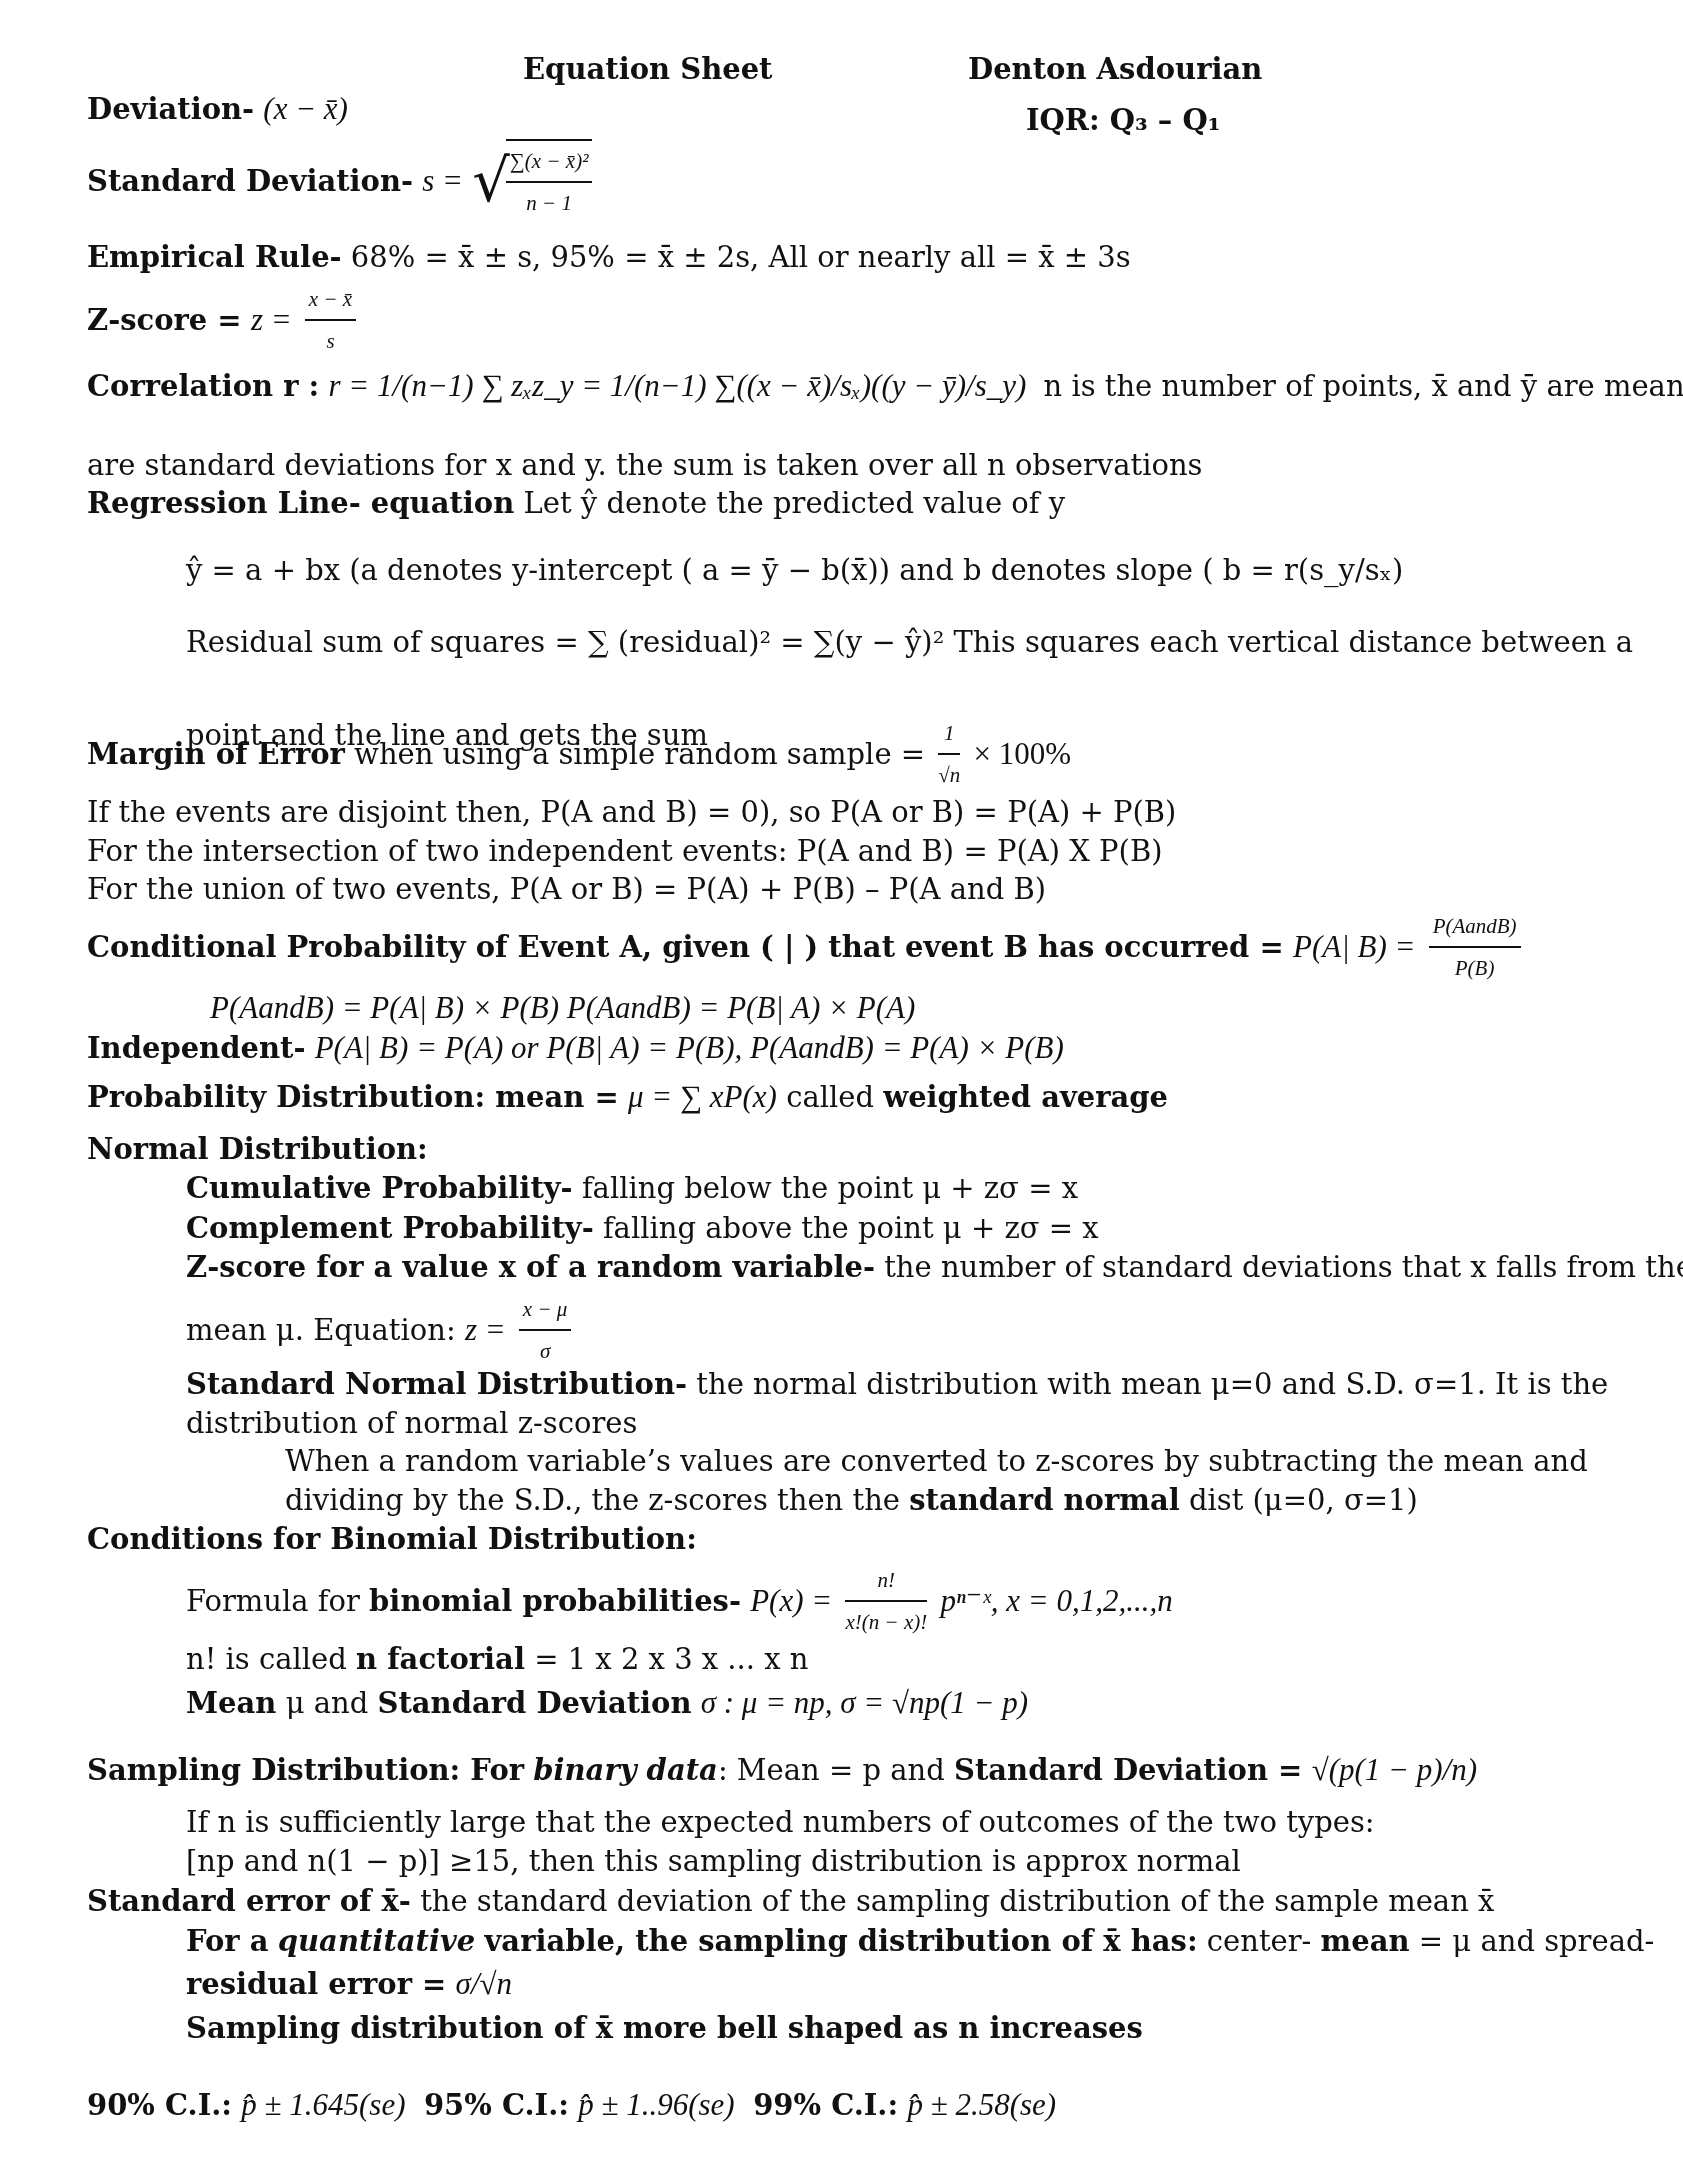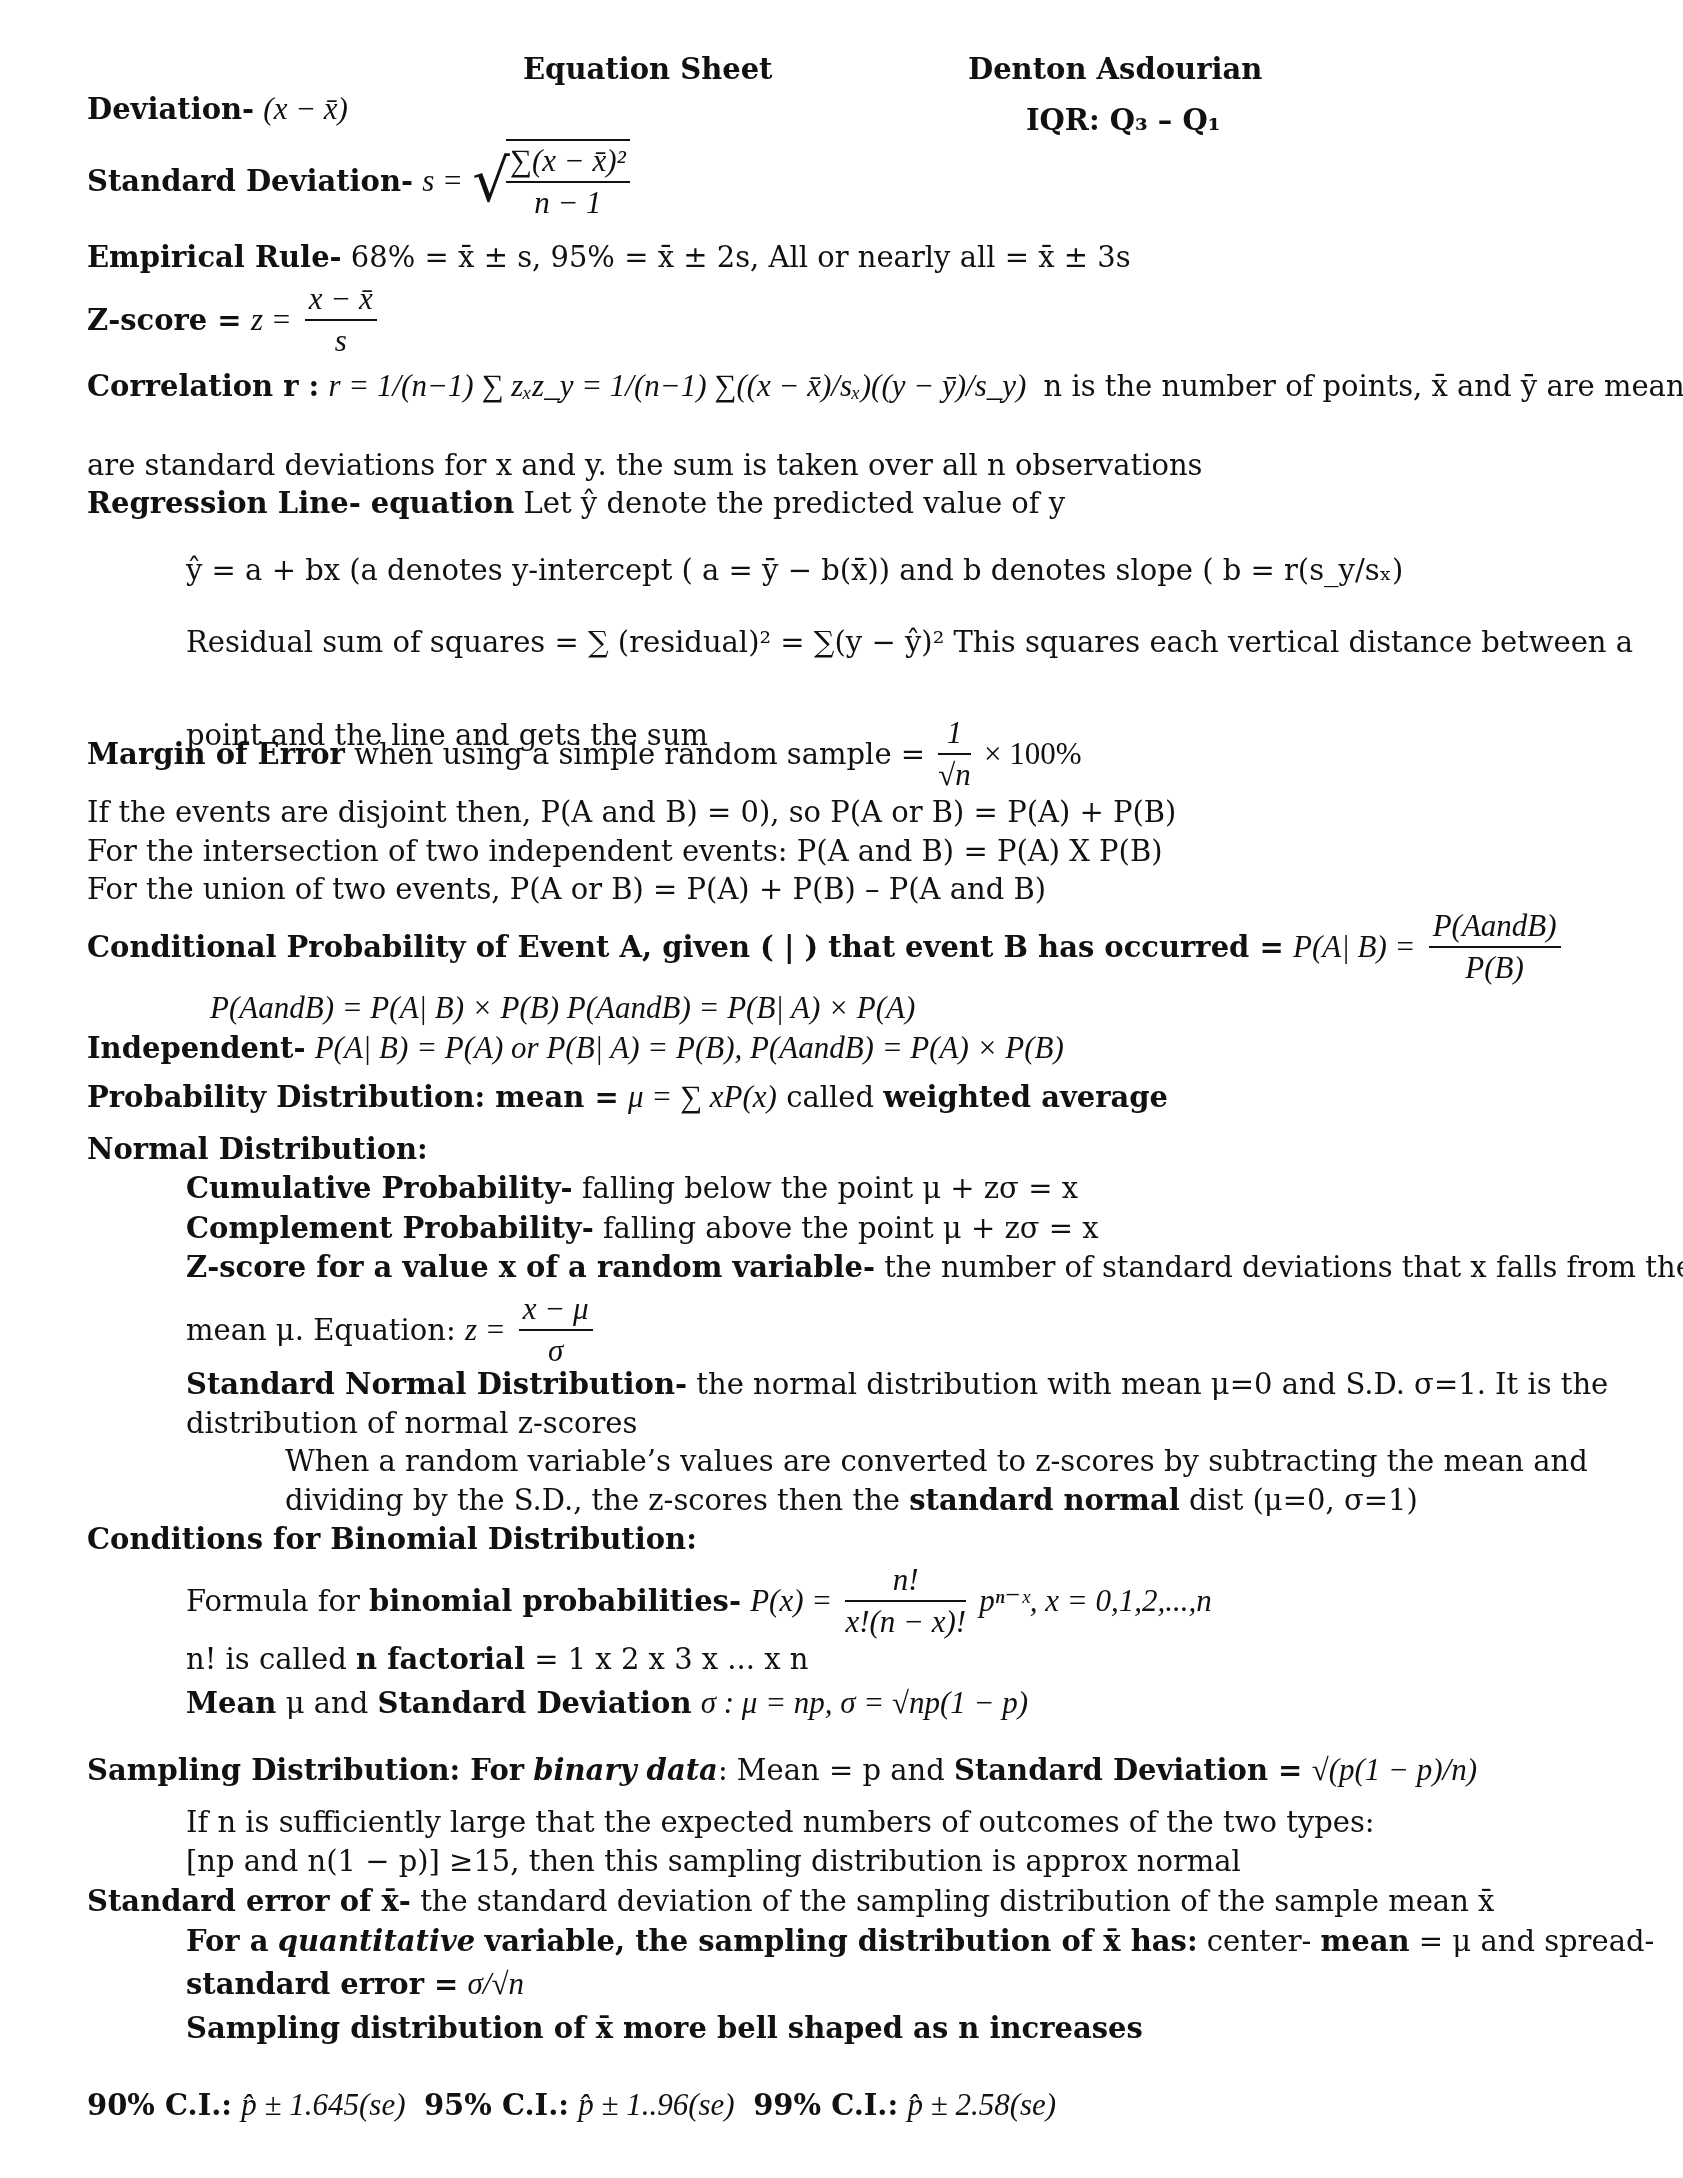--- a/index.html
+++ b/index.html
@@ -3,21 +3,21 @@
 <meta charset="utf-8">
 <style>
   html, body { margin:0; padding:0; background:#ffffff; }
   body { width:1683px; height:2178px; position:relative; overflow:hidden;
          font-family:"DejaVu Serif", "Liberation Serif", serif; color:#111; }
   .ln { position:absolute; white-space:nowrap; font-size:29px; line-height:36px; }
   b { font-weight:bold; }
   .m { font-family:"Liberation Serif", "DejaVu Serif", serif; font-style:italic; font-size:31px; }
   .mu { font-family:"Liberation Serif", "DejaVu Serif", serif; font-size:31px; }
   .frac { display:inline-block; vertical-align:middle; text-align:center; margin:0 4px; }
-  .frac > span { display:block; line-height:40px; font-family:"Liberation Serif", serif; font-style:italic; font-size:31px; }
+  .frac > span { display:block; line-height:40px; font-family:"Liberation Serif", serif; font-style:italic; font-size:21px; }
   .frac > span.num { border-bottom:2px solid #111; padding:0 4px; }
 </style>
 </head>
 <body>
 
 <div class="ln" style="left:523px;top:51px;"><b>Equation Sheet</b></div>
 <div class="ln" style="left:968px;top:51px;"><b>Denton Asdourian</b></div>
 <div class="ln" style="left:1026px;top:102px;"><b>IQR: Q₃ – Q₁</b></div>
 
 <div class="ln" style="left:87px;top:91px;">
@@ -128,21 +128,21 @@
 <div class="ln" style="left:186px;top:1843px;"><span>[np   and   n(1 − p)]   ≥15, then this sampling distribution is approx normal</span></div>
 
 <div class="ln" style="left:87px;top:1883px;">
   <b>Standard error of x̄-</b> <span>the standard deviation of the sampling distribution of the sample mean x̄</span>
 </div>
 <div class="ln" style="left:186px;top:1923px;">
   <b>For a</b> <b><i>quantitative</i></b> <b>variable, the sampling distribution of x̄ has:</b>
   <span>center-</span> <b>mean</b> <span>= μ and spread-</span>
 </div>
 <div class="ln" style="left:186px;top:1966px;">
-  <b>standard error =</b> <span class="m">σ/√n</span>
+  <b>residual error =</b> <span class="m">σ/√n</span>
 </div>
 <div class="ln" style="left:186px;top:2010px;"><b>Sampling distribution of x̄ more bell shaped as n increases</b></div>
 
 <div class="ln" style="left:87px;top:2087px;">
   <b>90% C.I.:</b> <span class="m">p̂ ± 1.645(se)</span>&nbsp;
   <b>95% C.I.:</b> <span class="m">p̂ ± 1..96(se)</span>&nbsp;
   <b>99% C.I.:</b> <span class="m">p̂ ± 2.58(se)</span>
 </div>
 
 

